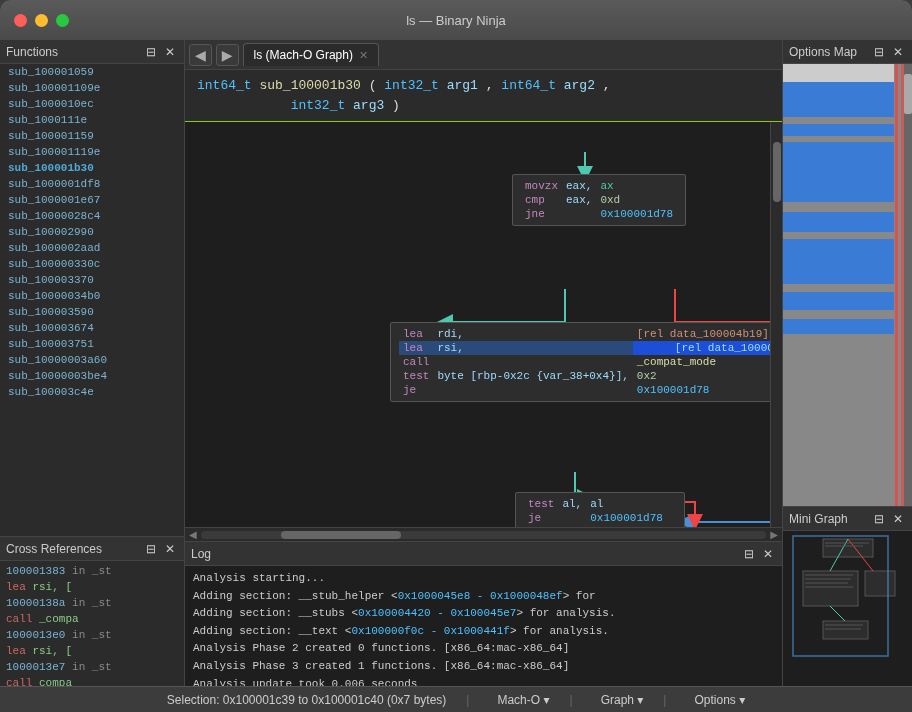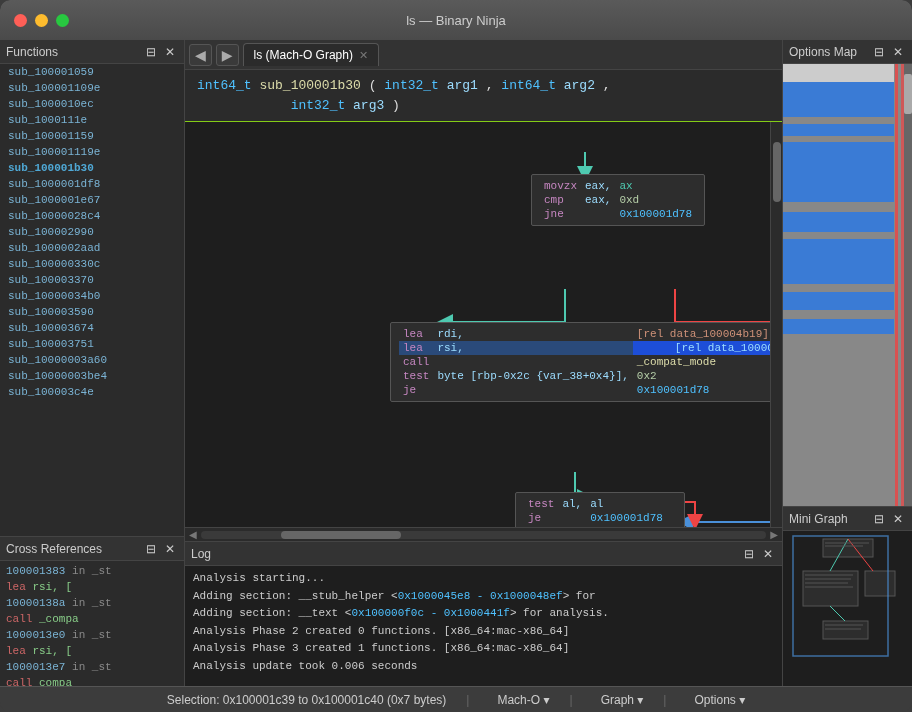--- a/index.html
+++ b/index.html
@@ -561,21 +561,21 @@
 
           <path d="M490,167 L490,200 L595,200" stroke="#e44" stroke-width="2" fill="none" marker-end="url(#arr-red)"></path>
 
           <path d="M390,350 L390,375 L400,375" stroke="#4ec9b0" stroke-width="2" fill="none" marker-end="url(#arr-green)"></path>
 
           <path d="M600,320 L620,320 L620,400 L500,400" stroke="#4a90d9" stroke-width="2" fill="none" marker-end="url(#arr-blue)"></path>
 
           <path d="M500,380 L510,380 L510,400" stroke="#e44" stroke-width="2" fill="none" marker-end="url(#arr-red)"></path>
         </svg>
 
-        <div class="graph-node" style="left:346px;top:52px;min-width:170px;">
+        <div class="graph-node" style="left:327px;top:52px;min-width:170px;">
           <table>
             <tbody>
                 <tr>
               <td class="instr" style="color:#c586c0;">movzx</td>
               <td class="reg" style="color:#9cdcfe;">eax,</td>
               <td class="reg-ax" style="color:#4ec9b0;">ax</td>
             </tr>
             <tr>
               <td class="instr" style="color:#c586c0;">cmp</td>
               <td class="reg" style="color:#9cdcfe;">eax,</td>
@@ -662,20 +662,21 @@
       <div id="log-header">
         <span>Log</span>
         <div class="header-icons">
           <span class="header-icon">⊟</span>
           <span class="header-icon">✕</span>
         </div>
       </div>
       <div id="log-content">
       <div>Analysis starting...</div>
           <div>Adding section: __stub_helper &lt;<span style="color:#4fc1ff;">0x1000045e8 - 0x1000048ef</span>&gt; for</div>
+          <div>Adding section: __stubs &lt;<span style="color:#4fc1ff;">0x100004420 - 0x100045e7</span>&gt; for analysis.</div>
           <div>Adding section: __text &lt;<span style="color:#4fc1ff;">0x100000f0c - 0x1000441f</span>&gt; for analysis.</div>
           <div>Analysis Phase 2 created 0 functions. [x86_64:mac-x86_64]</div>
           <div>Analysis Phase 3 created 1 functions. [x86_64:mac-x86_64]</div>
           <div>Analysis update took 0.006 seconds</div>
         </div>
     </div>
   </div>
 
   <div id="right-sidebar">
 

